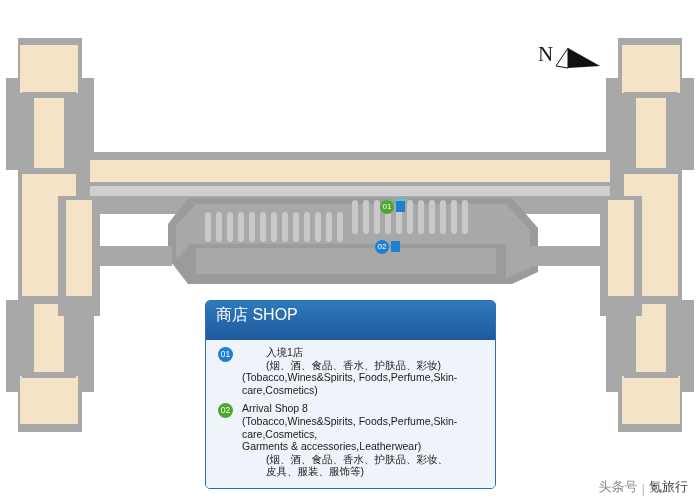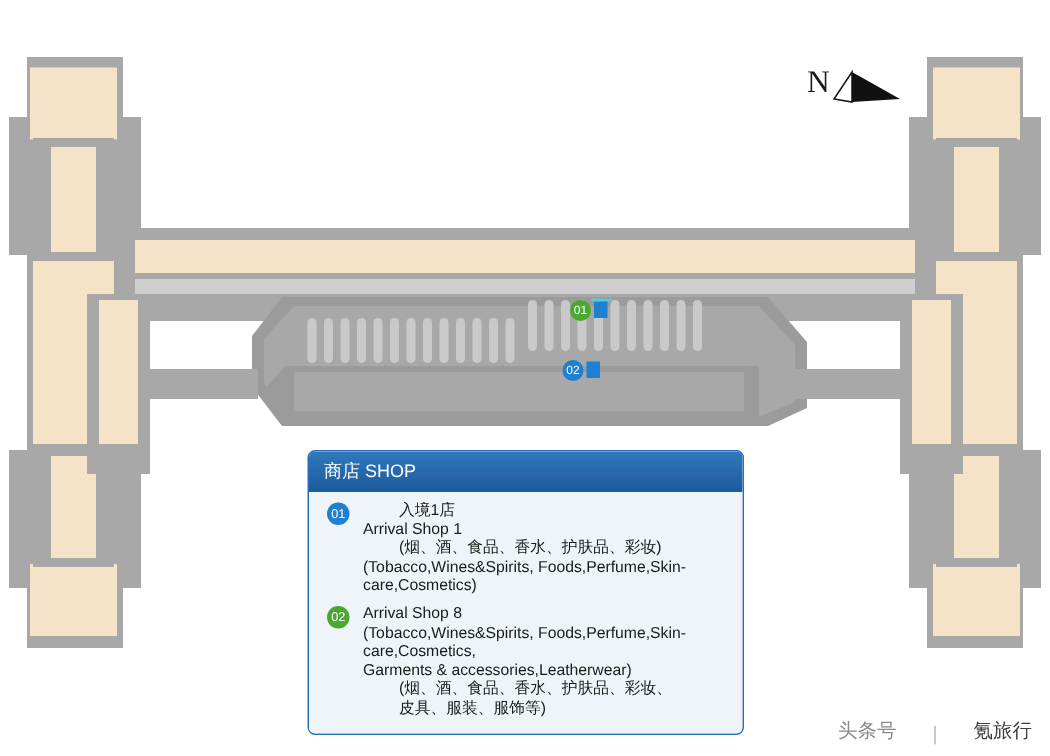--- a/index.html
+++ b/index.html
@@ -49,22 +49,22 @@
     width: 291px;
     border: 1px solid #2a6fb5;
     border-radius: 5px;
     background: #eef4fa;
     overflow: hidden;
     box-sizing: border-box;
   }
   .legend-header {
     background: linear-gradient(#2f79bd, #1d5a9c);
     color: #ffffff;
-    font-size: 12px;
-    padding: 4px 0 4px 10px;
+    font-size: 16px;
+    padding: 4px 0 16px 10px;
     height: 19px;
     line-height: 19px;
     box-sizing: content-box;
   }
   .legend-body {
     padding: 6px 8px 8px 8px;
     background: #eef4fa;
   }
   .legend-entry {
     position: relative;
@@ -129,21 +129,21 @@
     height: 2px;
     background: #5bc8d8;
   }
   
   .footer {
     position: absolute;
     right: 12px;
     bottom: 8px;
     display: flex;
     align-items: flex-end;
-    gap: 24px;
+    gap: 4px;
     color: #8a8a8a;
     font-size: 13px;
     font-family: "Liberation Sans", sans-serif;
     margin-left: 48px;
   }
   .footer .sep { color: #bbbbbb; }
   .footer .brand { color: #404040; }
 </style>
 </head>
 <body>
@@ -261,21 +261,20 @@
     <div class="mblock"></div>
   </div>
 
   <div class="legend">
     <div class="legend-header">商店 SHOP</div>
     <div class="legend-body">
 
       <div class="legend-entry">
         <div class="badge b1">01</div>
         <div class="ltext cn">入境1店</div>
-        <div class="ltext">Arrival Shop 1</div>
         <div class="ltext cn">(烟、酒、食品、香水、护肤品、彩妆)</div>
         <div class="ltext">(Tobacco,Wines&amp;Spirits, Foods,Perfume,Skin-care,Cosmetics)</div>
       </div>
 
       <div class="legend-entry">
         <div class="badge b2">02</div>
         <div class="ltext">Arrival Shop 8</div>
         <div class="ltext">(Tobacco,Wines&amp;Spirits, Foods,Perfume,Skin-care,Cosmetics,
 Garments &amp; accessories,Leatherwear)</div>
         <div class="ltext cn">(烟、酒、食品、香水、护肤品、彩妆、

